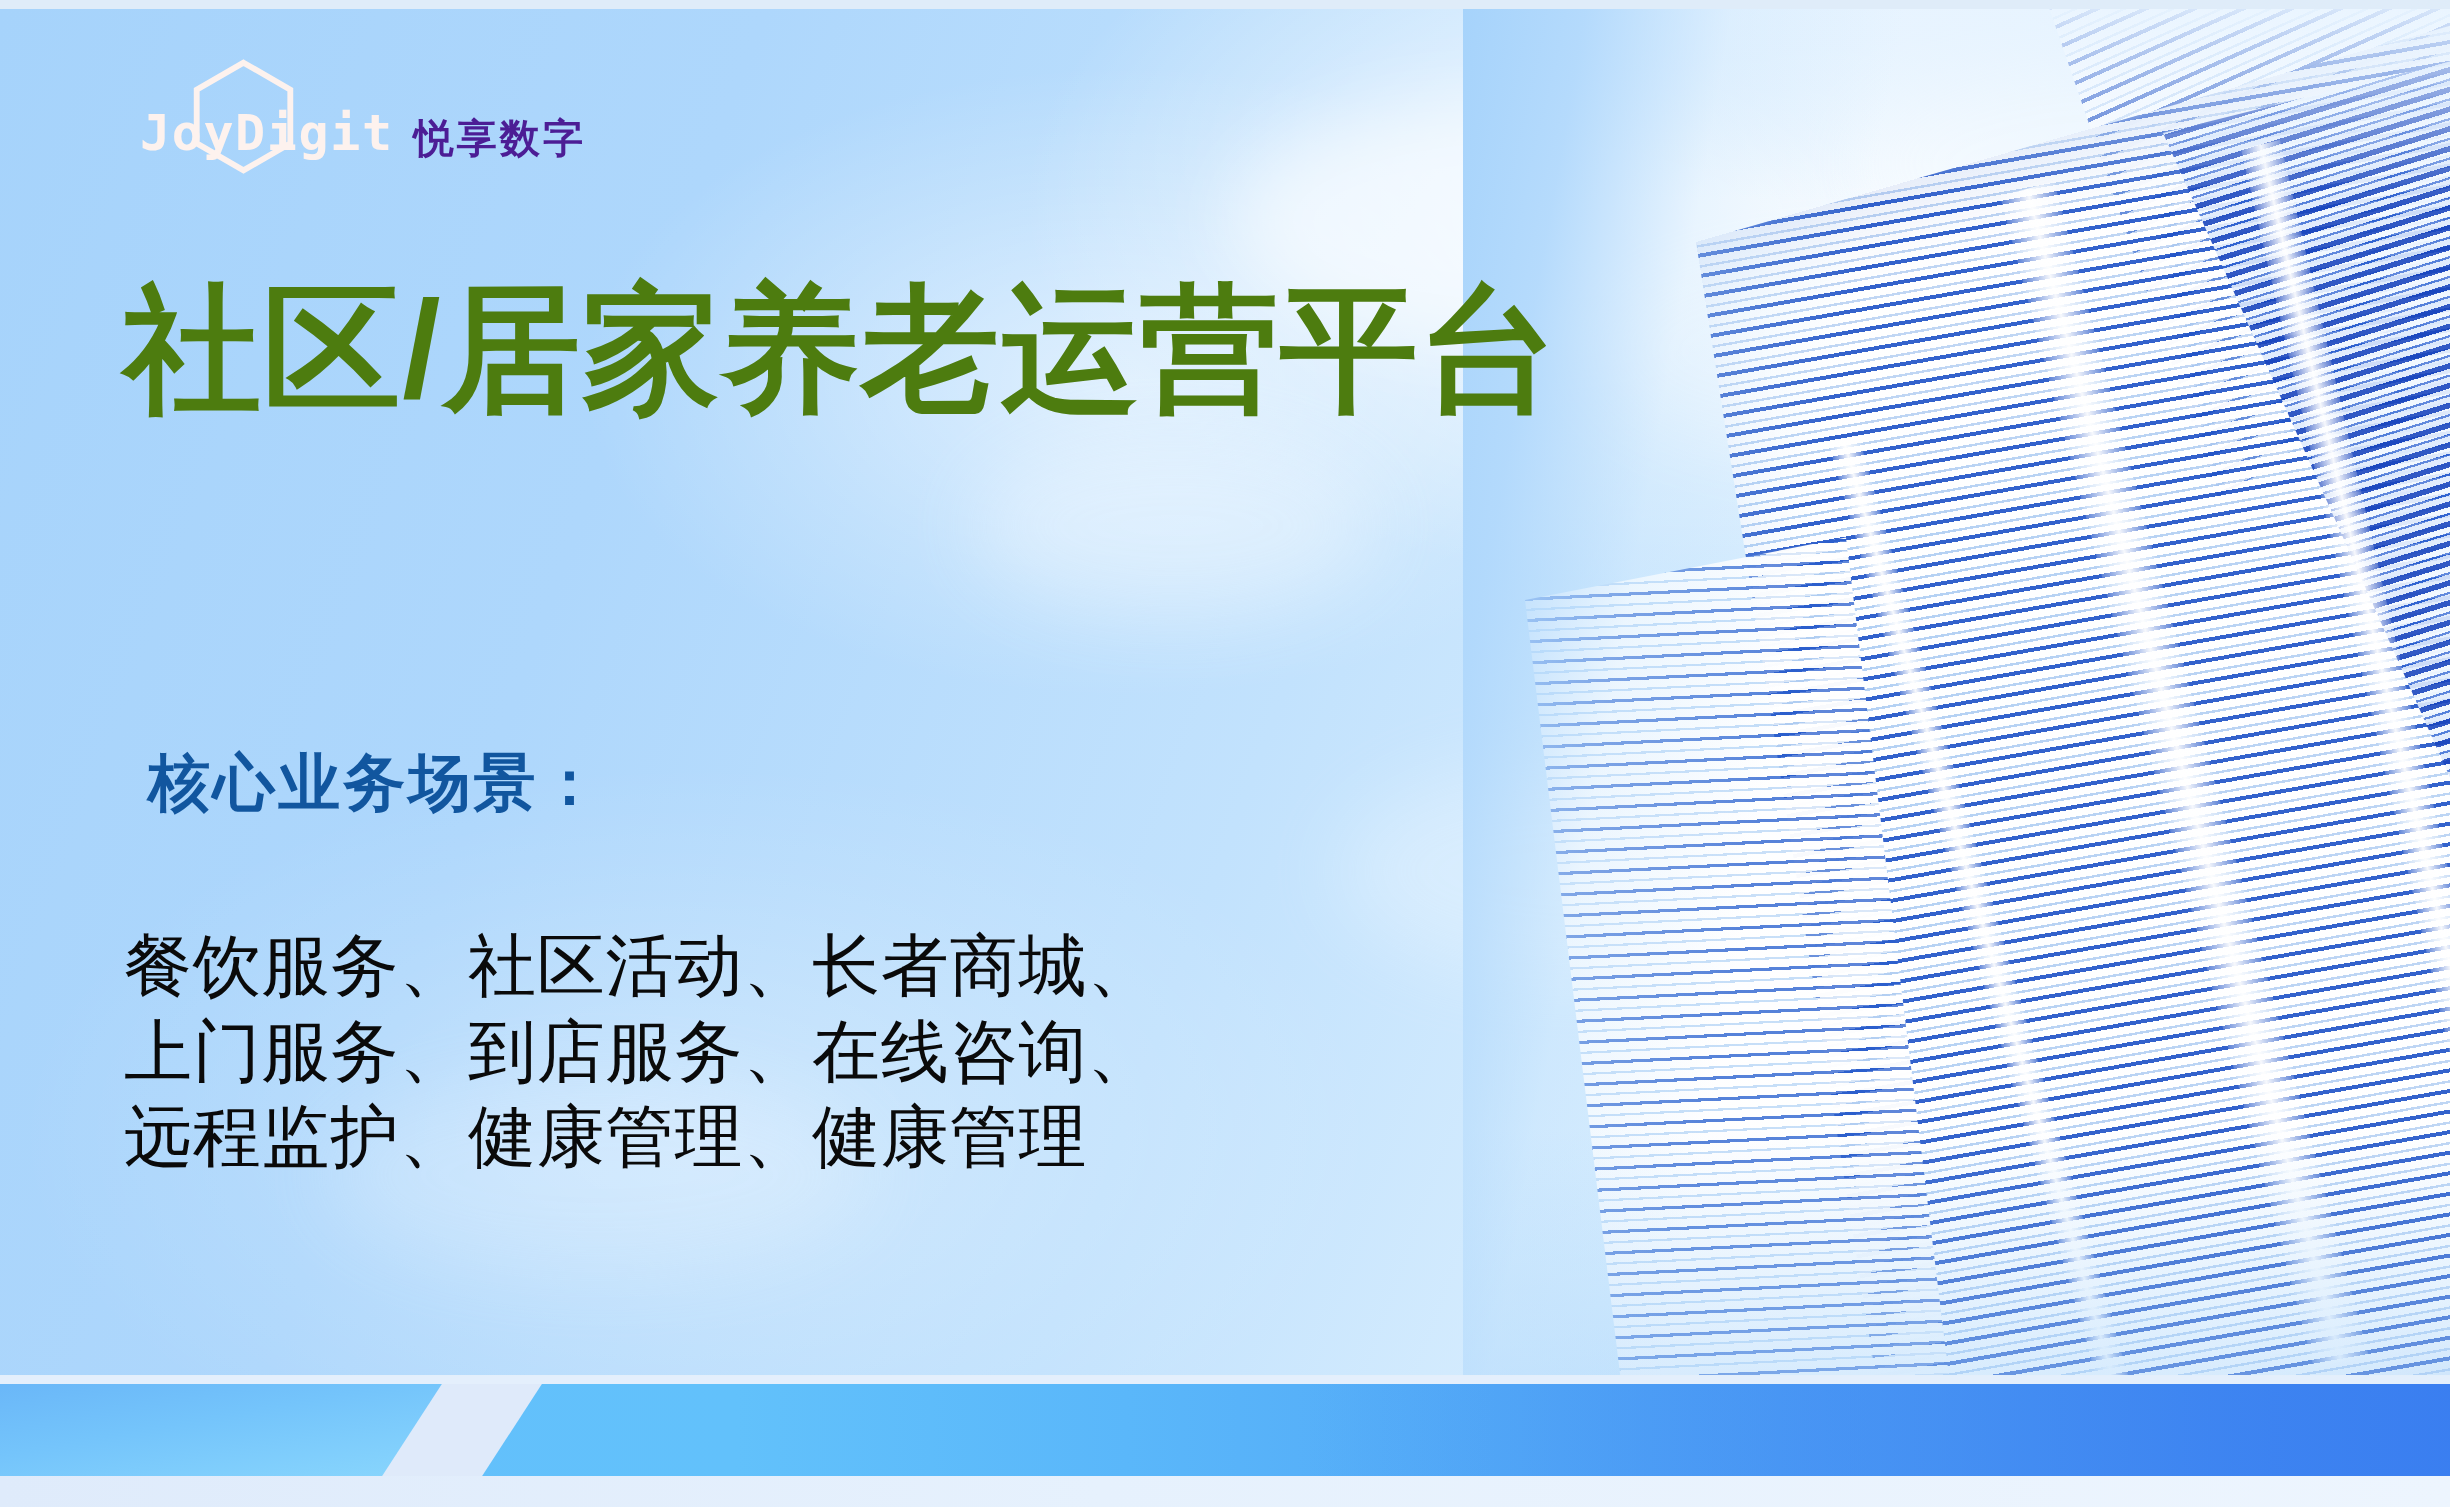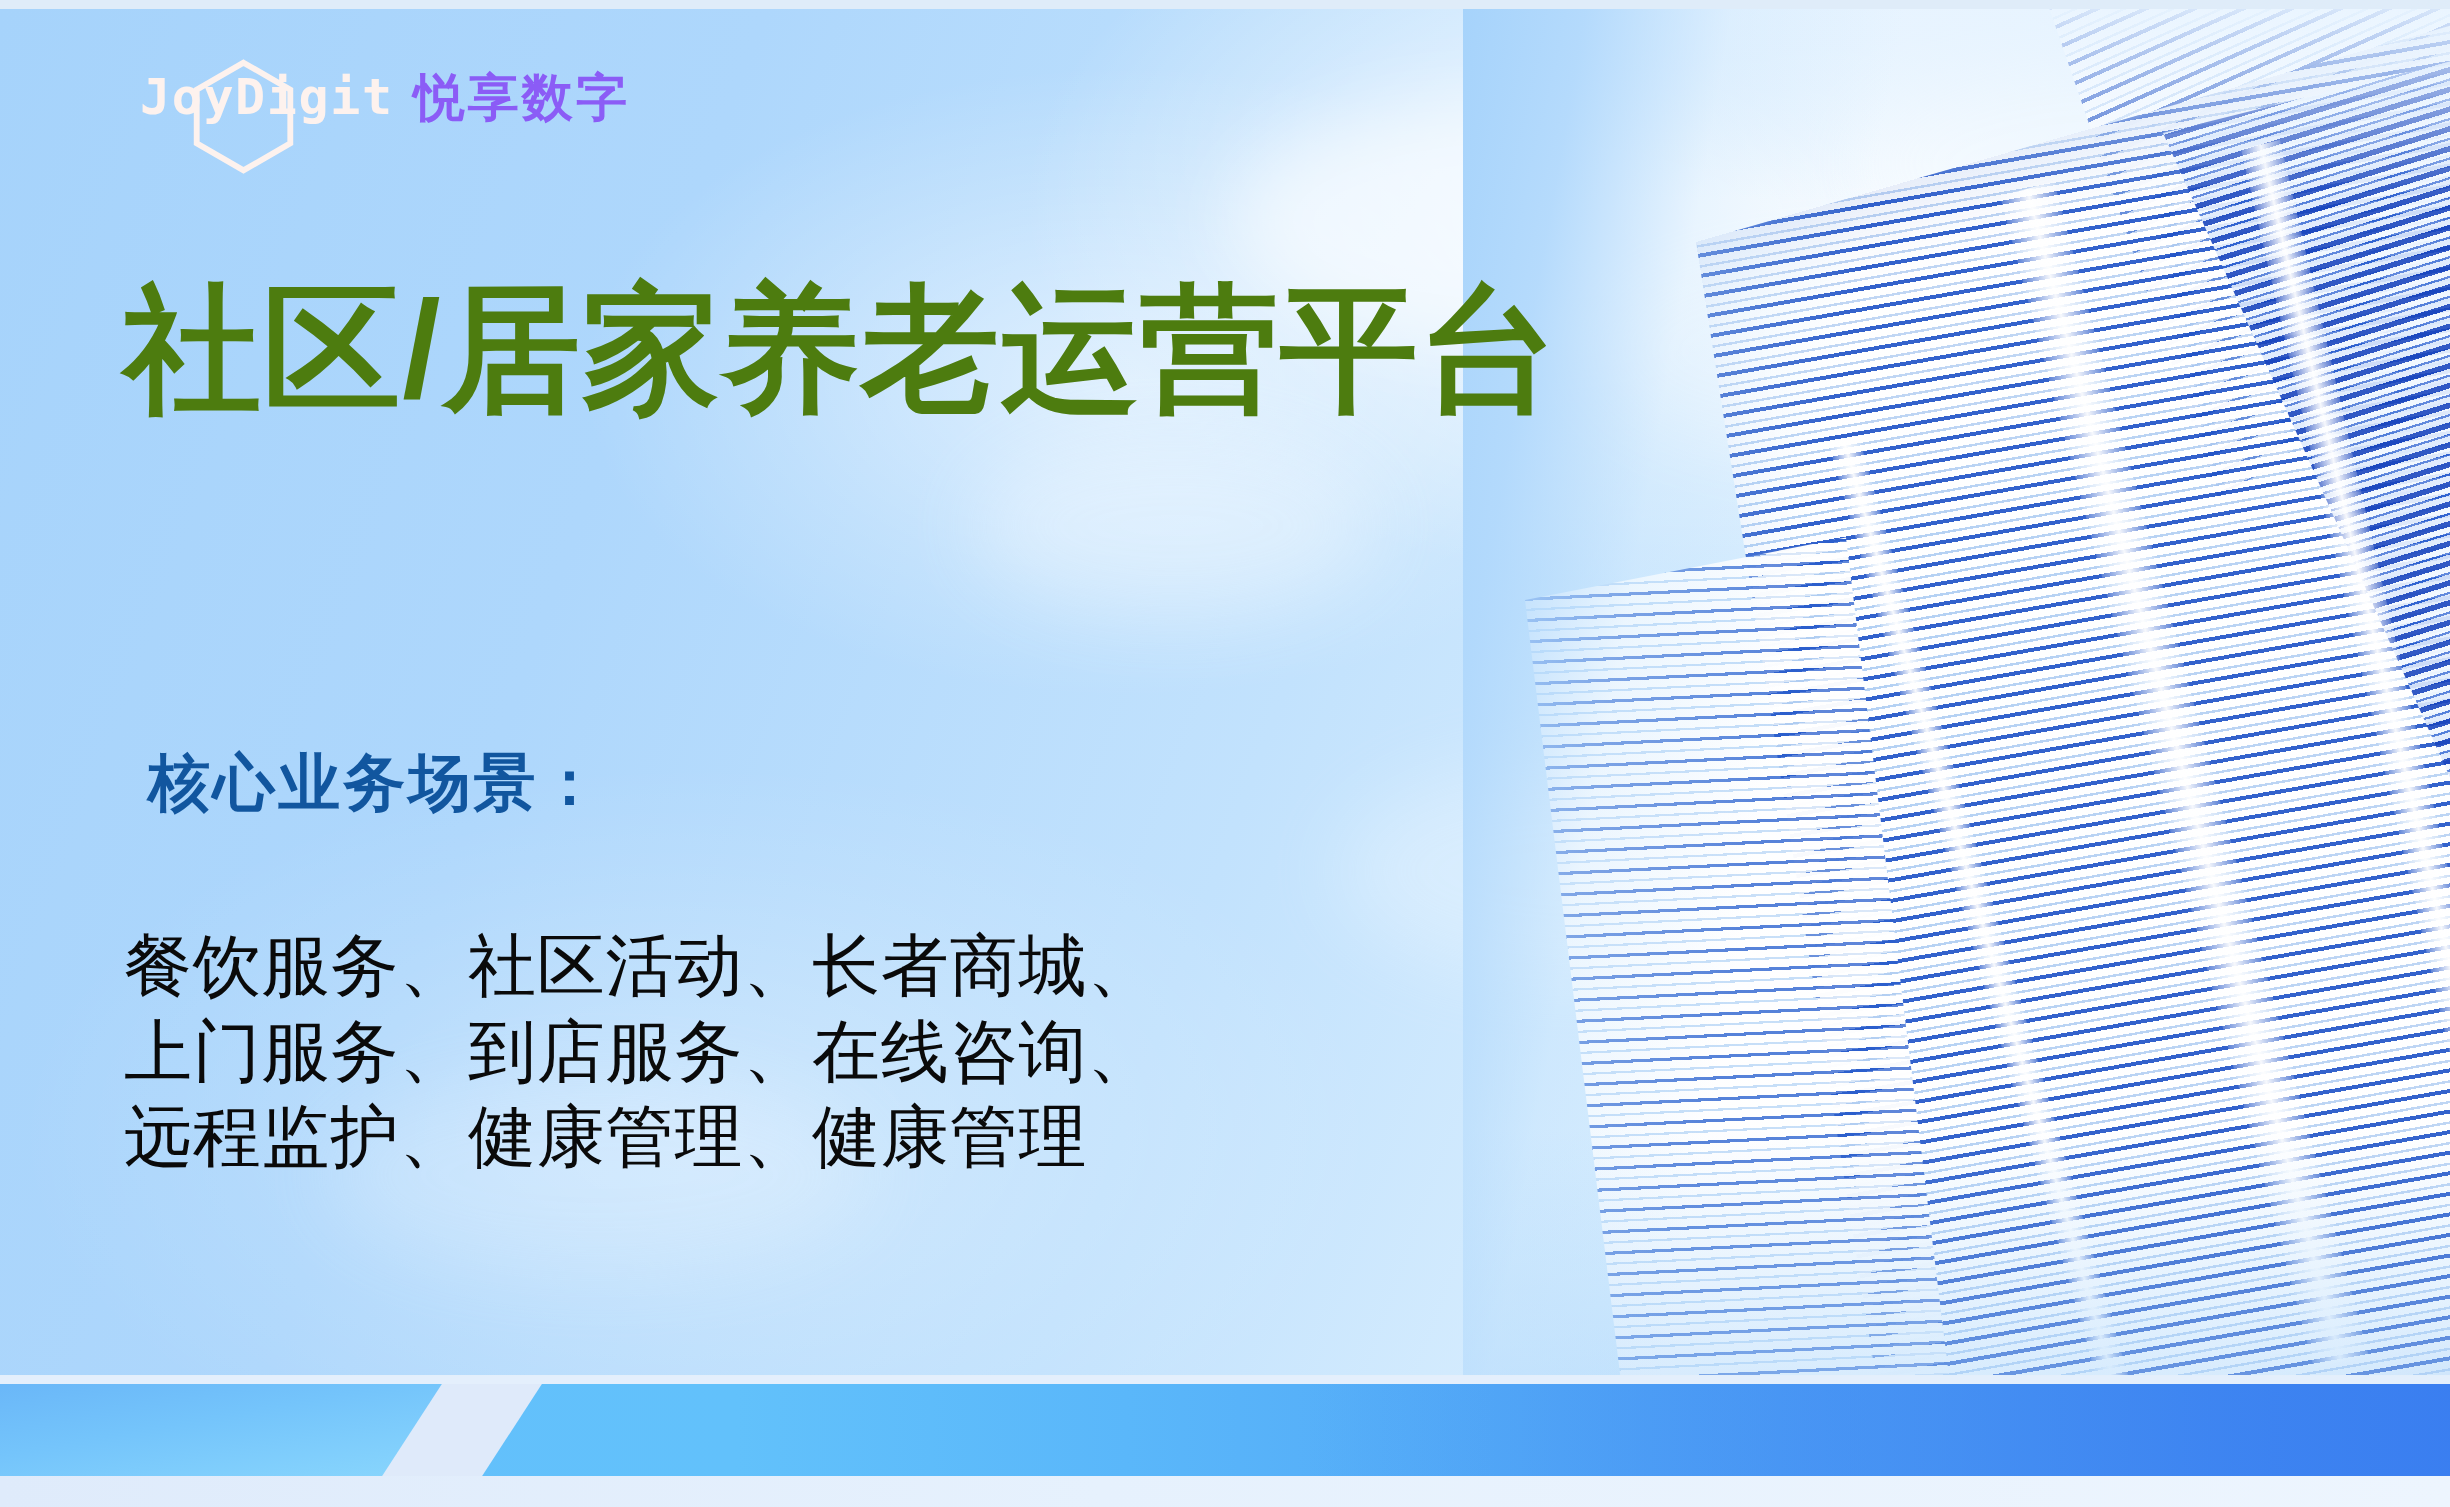--- a/index.html
+++ b/index.html
@@ -183,21 +183,21 @@
       linear-gradient(180deg, rgba(232,244,255,0.9) 0%, rgba(255,255,255,0) 14%);
   }
 
   
   .logo {
     position: absolute;
     left: 140px;
     top: 72px;
     height: 86px;
     display: flex;
-    align-items: flex-start;
+    align-items: flex-end;
     gap: 20px;
     z-index: 8;
   }
   .logo-hex {
     position: absolute;
     left: 45px;
     top: -14px;
     width: 117px;
     height: 117px;
     z-index: -1;
@@ -207,23 +207,23 @@
     font-weight: 700;
     font-size: 50px;
     letter-spacing: 1.6px;
     color: #fdf2ee;
     line-height: 1;
     white-space: nowrap;
   }
   .logo-cn {
     font-family: "Liberation Sans", "DejaVu Sans", sans-serif;
     font-weight: 700;
-    font-size: 51px;
+    font-size: 40px;
     letter-spacing: 3.1px;
-    color: #8b5cf6;
+    color: #4c1d95;
     line-height: 1;
     white-space: nowrap;
   }
 
   
   .title {
     position: absolute;
     left: 123px;
     top: 274px;
     font-size: 138px;

